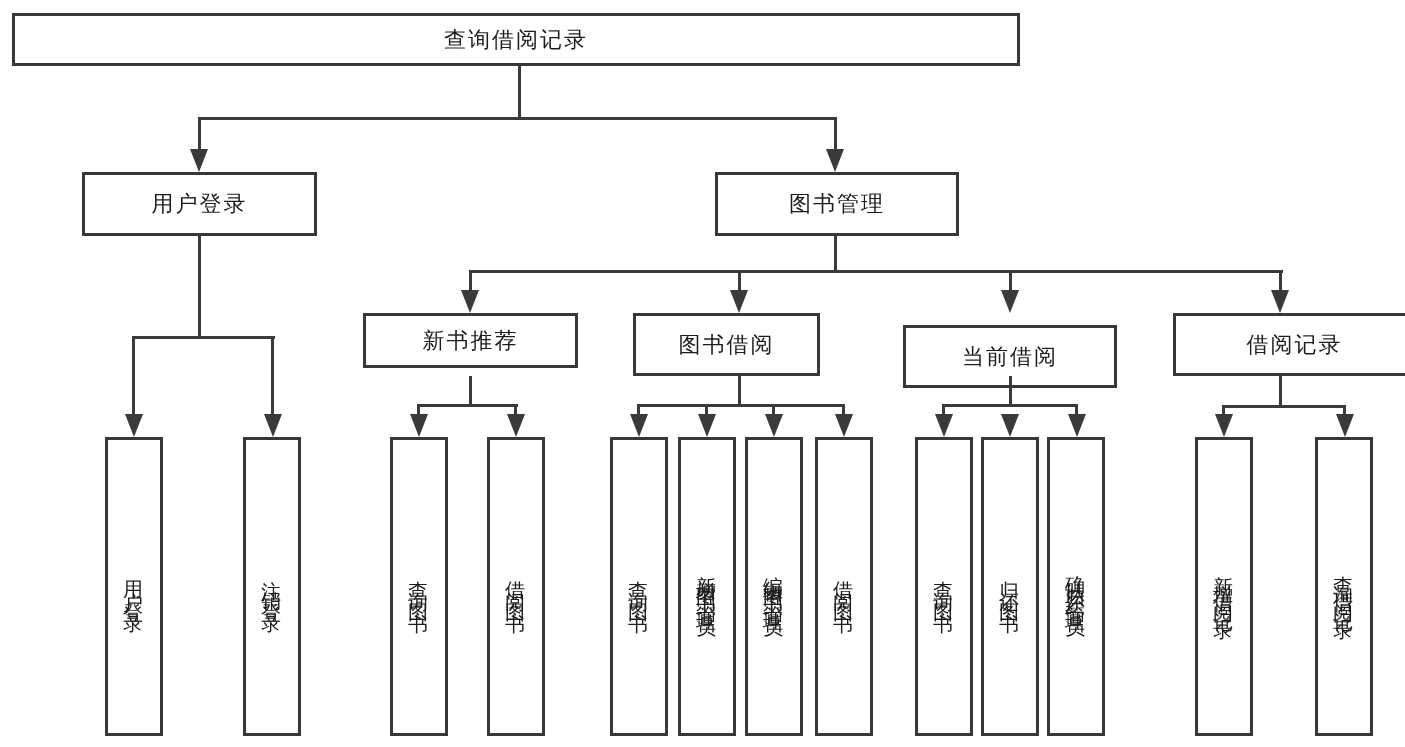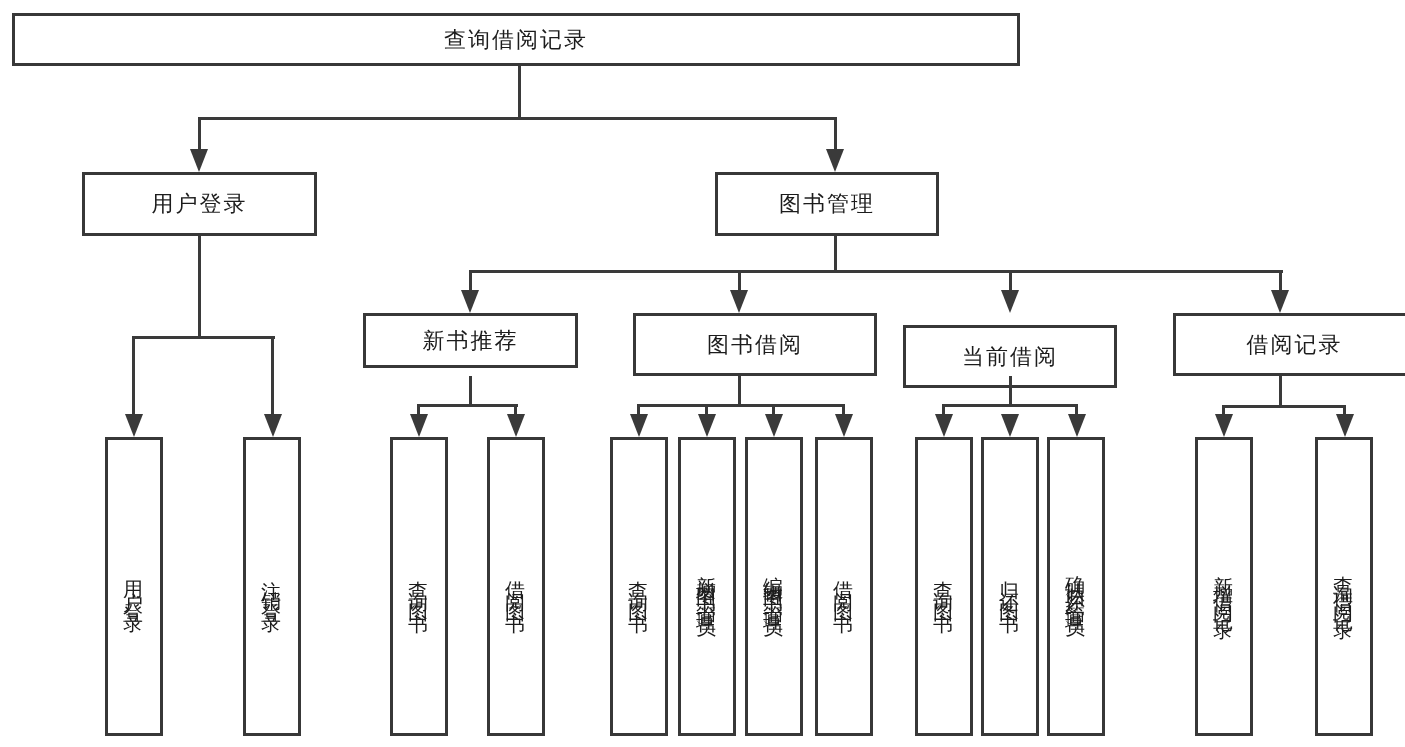--- a/index.html
+++ b/index.html
@@ -66,21 +66,21 @@
   <div class="vl" style="left:518px;top:66px;height:51px;"></div>
   <div class="hl" style="left:198px;top:117px;width:639px;"></div>
   <div class="vl" style="left:198px;top:117px;height:33px;"></div>
   <div class="vl" style="left:834px;top:117px;height:33px;"></div>
   <div class="arr" style="left:190px;top:149px;"></div>
   <div class="arr" style="left:826px;top:149px;"></div>
 
   <div class="box hbox" style="left:82px;top:172px;width:235px;height:64px;">
     <span>用户登录</span>
   </div>
-  <div class="box hbox" style="left:715px;top:172px;width:224px;height:64px;">
+  <div class="box hbox" style="left:715px;top:172px;width:244px;height:64px;">
     <span>图书管理</span>
   </div>
 
   <div class="vl" style="left:198px;top:236px;height:100px;"></div>
   <div class="hl" style="left:132px;top:336px;width:143px;"></div>
   <div class="vl" style="left:132px;top:336px;height:79px;"></div>
   <div class="vl" style="left:271px;top:336px;height:79px;"></div>
   <div class="arr" style="left:125px;top:414px;"></div>
   <div class="arr" style="left:264px;top:414px;"></div>
 
@@ -91,21 +91,21 @@
   <div class="vl" style="left:1009px;top:270px;height:21px;"></div>
   <div class="vl" style="left:1279px;top:270px;height:21px;"></div>
   <div class="arr" style="left:461px;top:290px;"></div>
   <div class="arr" style="left:730px;top:290px;"></div>
   <div class="arr" style="left:1001px;top:290px;"></div>
   <div class="arr" style="left:1271px;top:290px;"></div>
 
   <div class="box hbox" style="left:363px;top:313px;width:215px;height:55px;">
     <span>新书推荐</span>
   </div>
-  <div class="box hbox" style="left:633px;top:313px;width:244px;height:63px;">
+  <div class="box hbox" style="left:633px;top:313px;width:187px;height:63px;">
     <span>图书借阅</span>
   </div>
   <div class="box hbox" style="left:903px;top:325px;width:214px;height:63px;">
     <span>当前借阅</span>
   </div>
   <div class="box hbox" style="left:1173px;top:313px;width:243px;height:63px;">
     <span>借阅记录</span>
   </div>
 
   <div class="vl" style="left:469px;top:376px;height:28px;"></div>

